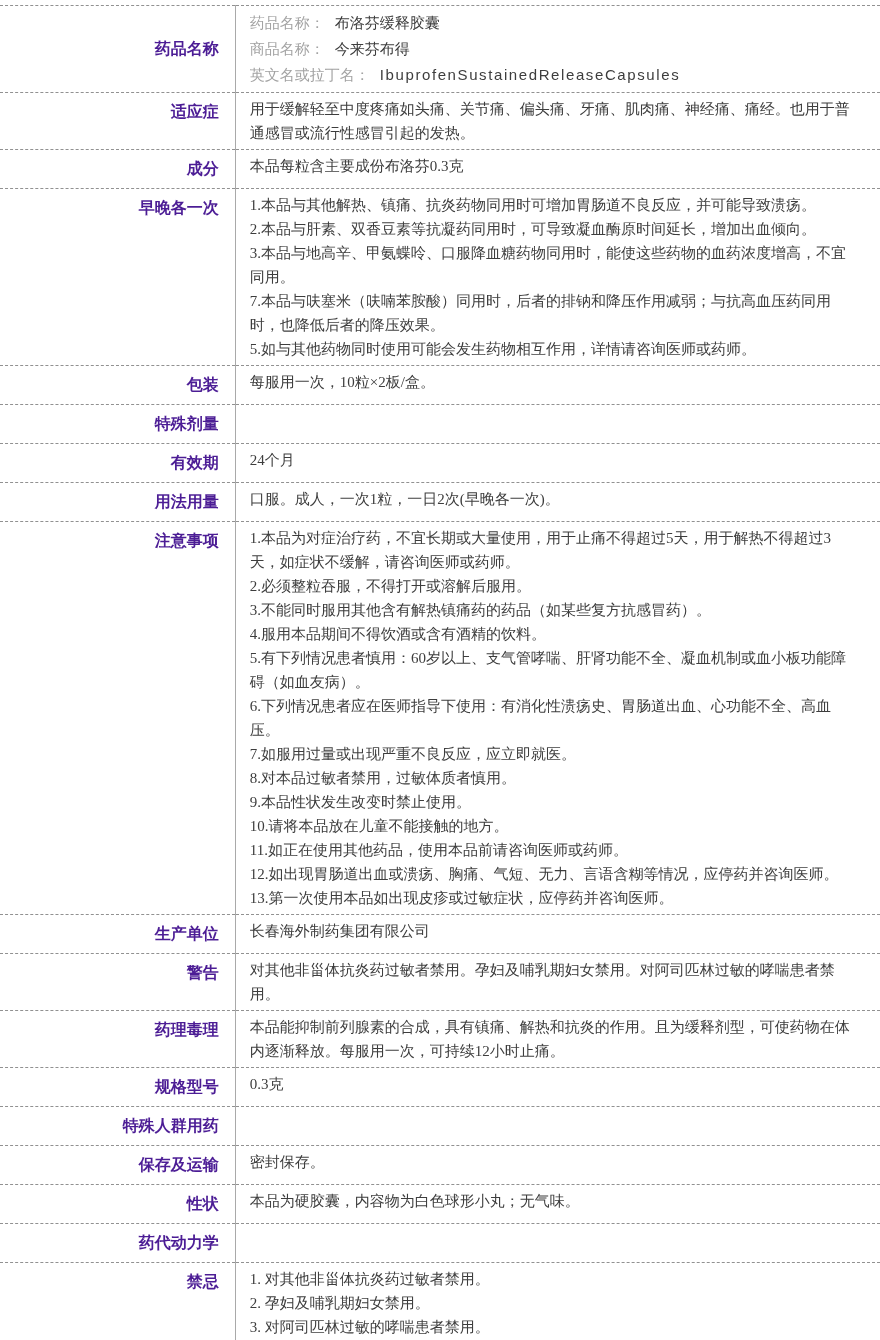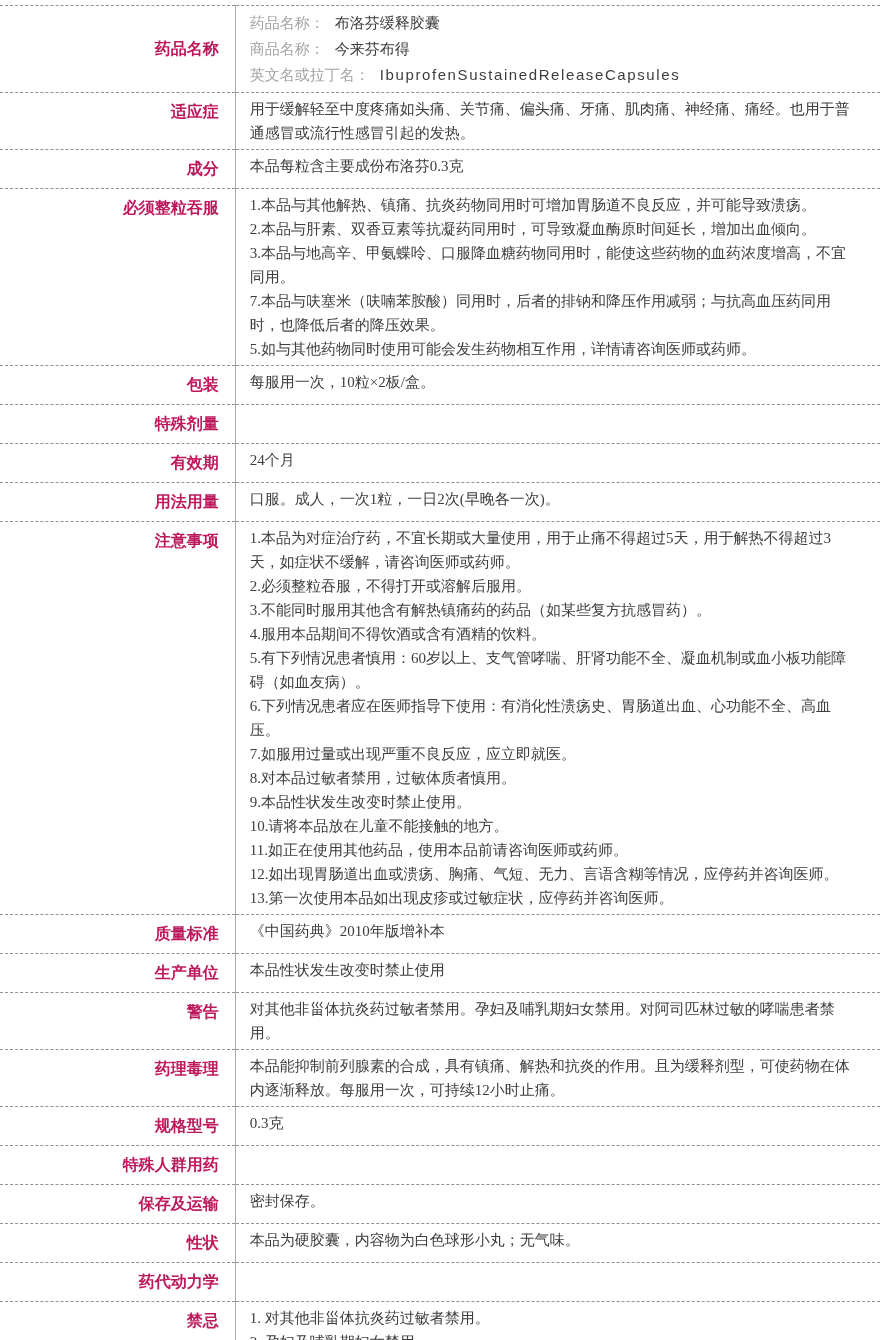--- a/index.html
+++ b/index.html
@@ -24,21 +24,21 @@
   }
   th.label-cell {
     box-sizing: border-box;
     width: 200px;
     border-right: 1px solid #a9a9a9;
     vertical-align: top;
     text-align: right;
     padding: 8px 16px 8px 0;
     font-size: 16px;
     font-weight: bold;
-    color: #be185d;
+    color: #4c1d95;
     line-height: 22px;
   }
   th.label-cell.v-middle {
     vertical-align: middle;
   }
   td.content-cell {
     box-sizing: border-box;
     width: 548px;
     vertical-align: top;
     padding: 4px 20px 4px 14px;
@@ -86,21 +86,21 @@
           <div class="content-line">用于缓解轻至中度疼痛如头痛、关节痛、偏头痛、牙痛、肌肉痛、神经痛、痛经。也用于普通感冒或流行性感冒引起的发热。</div>
         </td>
       </tr>
       <tr>
         <th class="label-cell">成分</th>
         <td class="content-cell">
           <div class="content-line">本品每粒含主要成份布洛芬0.3克</div>
         </td>
       </tr>
       <tr>
-        <th class="label-cell">必须整粒吞服</th>
+        <th class="label-cell">早晚各一次</th>
         <td class="content-cell">
           <div class="content-line">1.本品与其他解热、镇痛、抗炎药物同用时可增加胃肠道不良反应，并可能导致溃疡。</div>
           <div class="content-line">2.本品与肝素、双香豆素等抗凝药同用时，可导致凝血酶原时间延长，增加出血倾向。</div>
           <div class="content-line">3.本品与地高辛、甲氨蝶呤、口服降血糖药物同用时，能使这些药物的血药浓度增高，不宜同用。</div>
           <div class="content-line">7.本品与呋塞米（呋喃苯胺酸）同用时，后者的排钠和降压作用减弱；与抗高血压药同用时，也降低后者的降压效果。</div>
           <div class="content-line">5.如与其他药物同时使用可能会发生药物相互作用，详情请咨询医师或药师。</div>
         </td>
       </tr>
       <tr>
         <th class="label-cell">包装</th>
@@ -138,29 +138,23 @@
           <div class="content-line">7.如服用过量或出现严重不良反应，应立即就医。</div>
           <div class="content-line">8.对本品过敏者禁用，过敏体质者慎用。</div>
           <div class="content-line">9.本品性状发生改变时禁止使用。</div>
           <div class="content-line">10.请将本品放在儿童不能接触的地方。</div>
           <div class="content-line">11.如正在使用其他药品，使用本品前请咨询医师或药师。</div>
           <div class="content-line">12.如出现胃肠道出血或溃疡、胸痛、气短、无力、言语含糊等情况，应停药并咨询医师。</div>
           <div class="content-line">13.第一次使用本品如出现皮疹或过敏症状，应停药并咨询医师。</div>
         </td>
       </tr>
       <tr>
-        <th class="label-cell">质量标准</th>
-        <td class="content-cell">
-          <div class="content-line">《中国药典》2010年版增补本</div>
-        </td>
-      </tr>
-      <tr>
         <th class="label-cell">生产单位</th>
         <td class="content-cell">
-          <div class="content-line">本品性状发生改变时禁止使用</div>
+          <div class="content-line">长春海外制药集团有限公司</div>
         </td>
       </tr>
       <tr>
         <th class="label-cell">警告</th>
         <td class="content-cell">
           <div class="content-line">对其他非甾体抗炎药过敏者禁用。孕妇及哺乳期妇女禁用。对阿司匹林过敏的哮喘患者禁用。</div>
         </td>
       </tr>
       <tr>
         <th class="label-cell">药理毒理</th>

